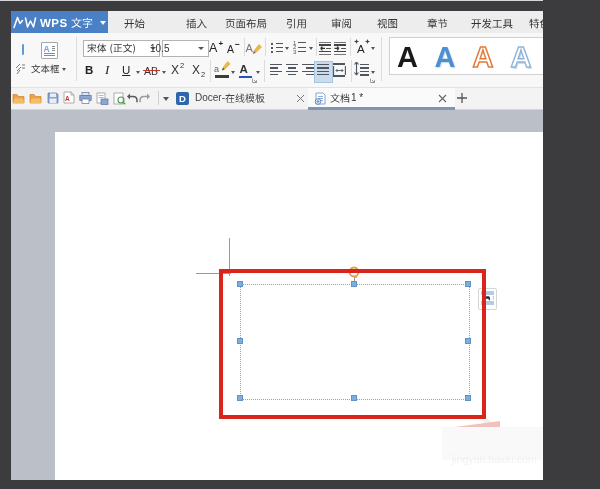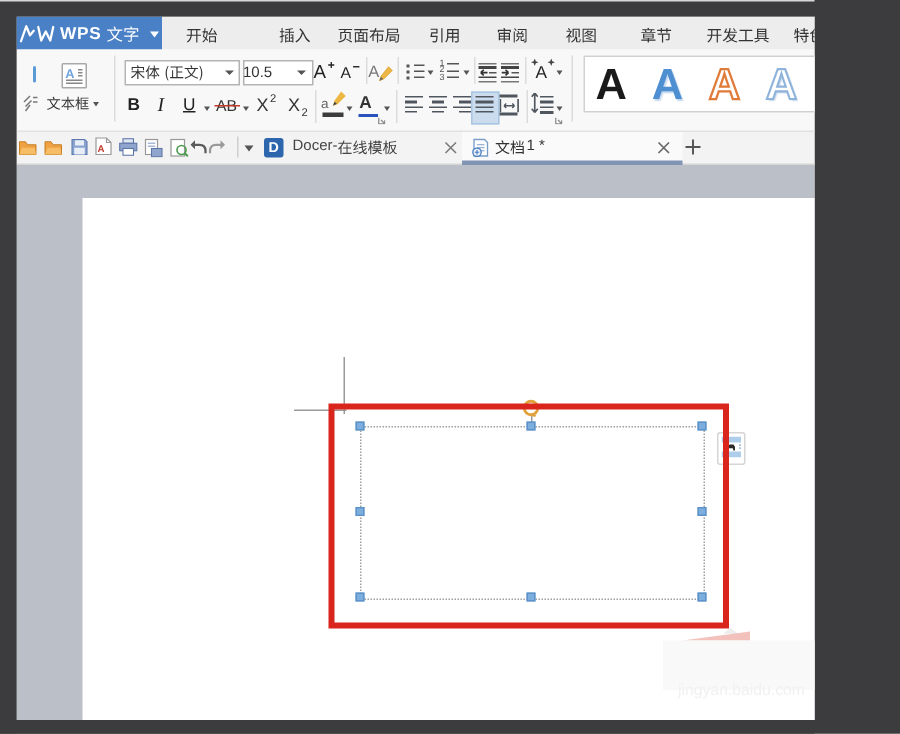--- a/index.html
+++ b/index.html
@@ -88,21 +88,21 @@
 <div style="position:absolute;left:61.5px;top:68px;width:0;height:0;border-left:2.75px solid transparent;border-right:2.75px solid transparent;border-top:3.5px solid #555"></div>
 <div style="position:absolute;left:75.5px;top:37px;width:1px;height:44px;background:#dcdcdc"></div>
 <div style="position:absolute;left:83px;top:40px;width:75px;height:15px;background:#fff;border:1px solid #b3b3b3"></div>
 <svg style="position:absolute;left:87px;top:41.7px;" width="51" height="13" viewBox="0 0 51 13">
       <g transform="translate(0,9.8)">
         <path d="M4.5 -5.9V-4.3H0.7V-3.6H3.9C3.1 -2.2 1.7 -0.9 0.3 -0.3C0.5 -0.1 0.7 0.2 0.9 0.4C2.2 -0.4 3.6 -1.8 4.5 -3.3V0.8H5.3V-3.3C6.2 -1.8 7.6 -0.5 8.9 0.3C9 0.1 9.3 -0.2 9.5 -0.4C8.1 -1 6.7 -2.3 5.8 -3.6H9.1V-4.3H5.3V-5.9ZM4.2 -8.1C4.4 -7.8 4.6 -7.4 4.7 -7.1H0.8V-5H1.5V-6.4H8.3V-5H9V-7.1H5.5C5.4 -7.5 5.2 -7.9 5 -8.3Z M12.3 -8.2C11.8 -6.7 11 -5.2 10.1 -4.3C10.2 -4.1 10.5 -3.7 10.5 -3.6C10.8 -3.9 11.1 -4.3 11.4 -4.7V0.8H12.1V-5.9C12.4 -6.6 12.7 -7.3 12.9 -8ZM13.9 -1.7V-1H15.5V0.7H16.2V-1H17.8V-1.7H16.2V-5.1C16.8 -3.4 17.8 -1.8 18.8 -0.8C18.9 -1 19.2 -1.3 19.3 -1.4C18.3 -2.3 17.3 -3.9 16.7 -5.5H19.1V-6.3H16.2V-8.2H15.5V-6.3H12.7V-5.5H15.1C14.4 -3.9 13.4 -2.2 12.3 -1.4C12.5 -1.2 12.7 -1 12.9 -0.8C13.9 -1.7 14.9 -3.4 15.5 -5.1V-1.7Z M24.9 1.9 25.4 1.7C24.6 0.3 24.2 -1.4 24.2 -3C24.2 -4.7 24.6 -6.4 25.4 -7.8L24.9 -8C24 -6.5 23.4 -5 23.4 -3C23.4 -1.1 24 0.5 24.9 1.9Z M27.7 -5V-0.4H26.4V0.3H35.2V-0.4H31.4V-3.5H34.5V-4.2H31.4V-6.8H34.8V-7.5H26.7V-6.8H30.6V-0.4H28.4V-5Z M39.8 -8.1C40.1 -7.6 40.4 -6.9 40.5 -6.5L41.3 -6.8C41.2 -7.2 40.9 -7.8 40.6 -8.3ZM36.1 -6.5V-5.8H37.7C38.2 -4.3 39 -3 40 -2C39 -1.1 37.6 -0.4 36 0.1C36.2 0.2 36.4 0.6 36.5 0.8C38.1 0.2 39.5 -0.5 40.6 -1.4C41.7 -0.5 43 0.3 44.6 0.7C44.7 0.5 45 0.2 45.1 0C43.6 -0.4 42.2 -1 41.1 -2C42.1 -3 42.9 -4.2 43.5 -5.8H45V-6.5ZM40.6 -2.5C39.7 -3.4 38.9 -4.5 38.4 -5.8H42.6C42.1 -4.5 41.5 -3.4 40.6 -2.5Z M46.4 1.9C47.3 0.5 47.9 -1.1 47.9 -3C47.9 -5 47.3 -6.5 46.4 -8L45.9 -7.8C46.7 -6.4 47.1 -4.7 47.1 -3C47.1 -1.4 46.7 0.3 45.9 1.7Z" fill="#333333"></path>
       </g>
     </svg>
 <div style="position:absolute;left:150px;top:46.5px;width:0;height:0;border-left:3.0px solid transparent;border-right:3.0px solid transparent;border-top:3.5px solid #555"></div>
 <div style="position:absolute;left:162px;top:40px;width:45px;height:15px;background:#fff;border:1px solid #b3b3b3"></div>
-<div style="position:absolute;left:162px;top:42.5px;font:400 10px 'Liberation Sans', sans-serif;color:#333;white-space:nowrap;">10.5</div>
+<div style="position:absolute;left:150px;top:42.5px;font:400 10px 'Liberation Sans', sans-serif;color:#333;white-space:nowrap;">10.5</div>
 <div style="position:absolute;left:198px;top:46.5px;width:0;height:0;border-left:3.0px solid transparent;border-right:3.0px solid transparent;border-top:3.5px solid #555"></div>
 <div style="position:absolute;left:209px;top:41px;font:400 12.5px 'Liberation Sans', sans-serif;color:#222;white-space:nowrap;">A</div>
 <div style="position:absolute;left:218.5px;top:38.5px;font:700 8px 'Liberation Sans', sans-serif;color:#222;white-space:nowrap;">+</div>
 <div style="position:absolute;left:227px;top:43px;font:400 10.5px 'Liberation Sans', sans-serif;color:#222;white-space:nowrap;">A</div>
 <div style="position:absolute;left:235px;top:38.5px;font:700 8.5px 'Liberation Sans', sans-serif;color:#222;white-space:nowrap;">−</div>
 <div style="position:absolute;left:243.5px;top:38px;width:1px;height:18px;background:#dcdcdc"></div>
 <div style="position:absolute;left:245.5px;top:41.5px;font:400 11px 'Liberation Sans', sans-serif;color:#777;white-space:nowrap;">A</div>
 <svg style="position:absolute;left:252px;top:44px" width="10" height="11" viewBox="0 0 10 11">
       <path d="M7 0.5 L9.5 3 L4 8.5 L1 9.8 L2 6.8 Z" fill="#edb744" stroke="#d9992a" stroke-width=".5"></path>
       <path d="M1 9.8 L2 7.2 L3.4 8.6 Z" fill="#666"></path>

